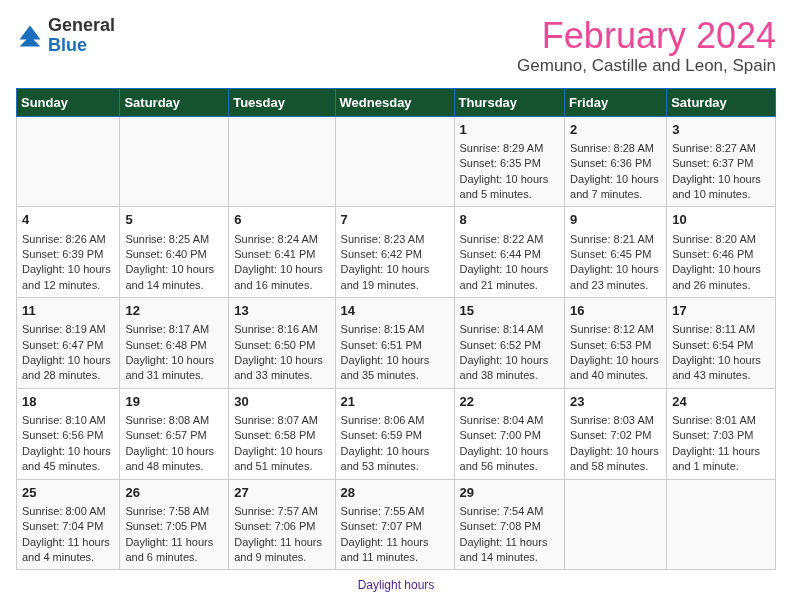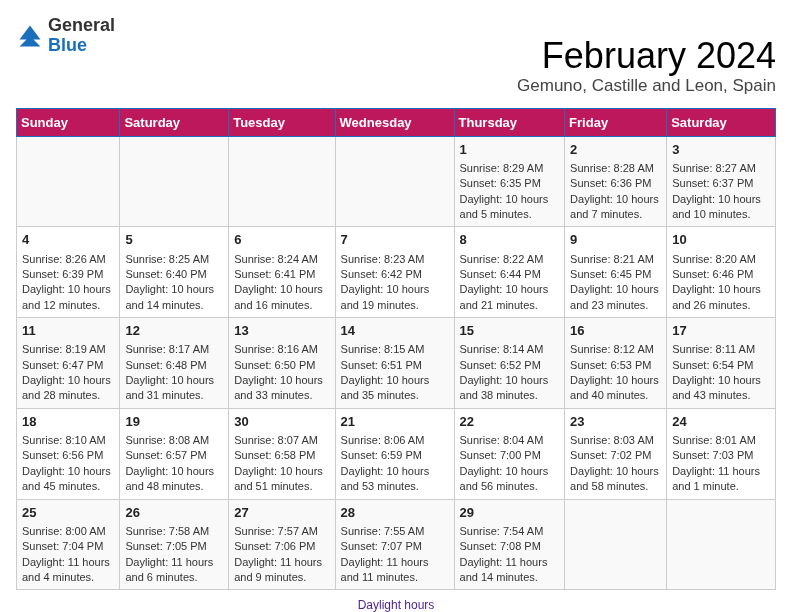--- a/index.html
+++ b/index.html
@@ -31,35 +31,34 @@
     .logo-icon {
       width: 28px;
       height: 28px;
     }
     .title-area {
       text-align: right;
     }
     .main-title {
       font-size: 36px;
       font-weight: normal;
-      color: #000000;
+      color: #ec4899;
       line-height: 1.1;
-      margin-top: 20px;
     }
     .subtitle {
       font-size: 17px;
       color: #444;
     }
     table {
       width: 100%;
       border-collapse: collapse;
       font-size: 11.5px;
     }
     thead tr th {
-      background-color: #be185d;
+      background-color: #14532d;
       color: #fff;
       padding: 6px 4px;
       text-align: left;
       font-weight: bold;
       font-size: 13px;
       border: 1px solid #1a6fbd;
     }
     tbody tr td {
       vertical-align: top;
       padding: 4px 5px;

